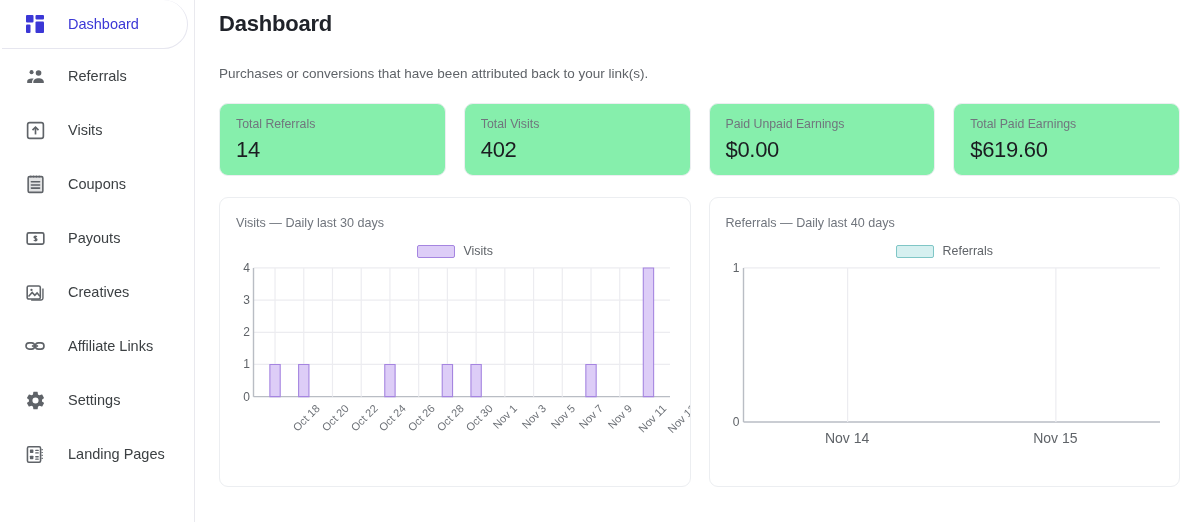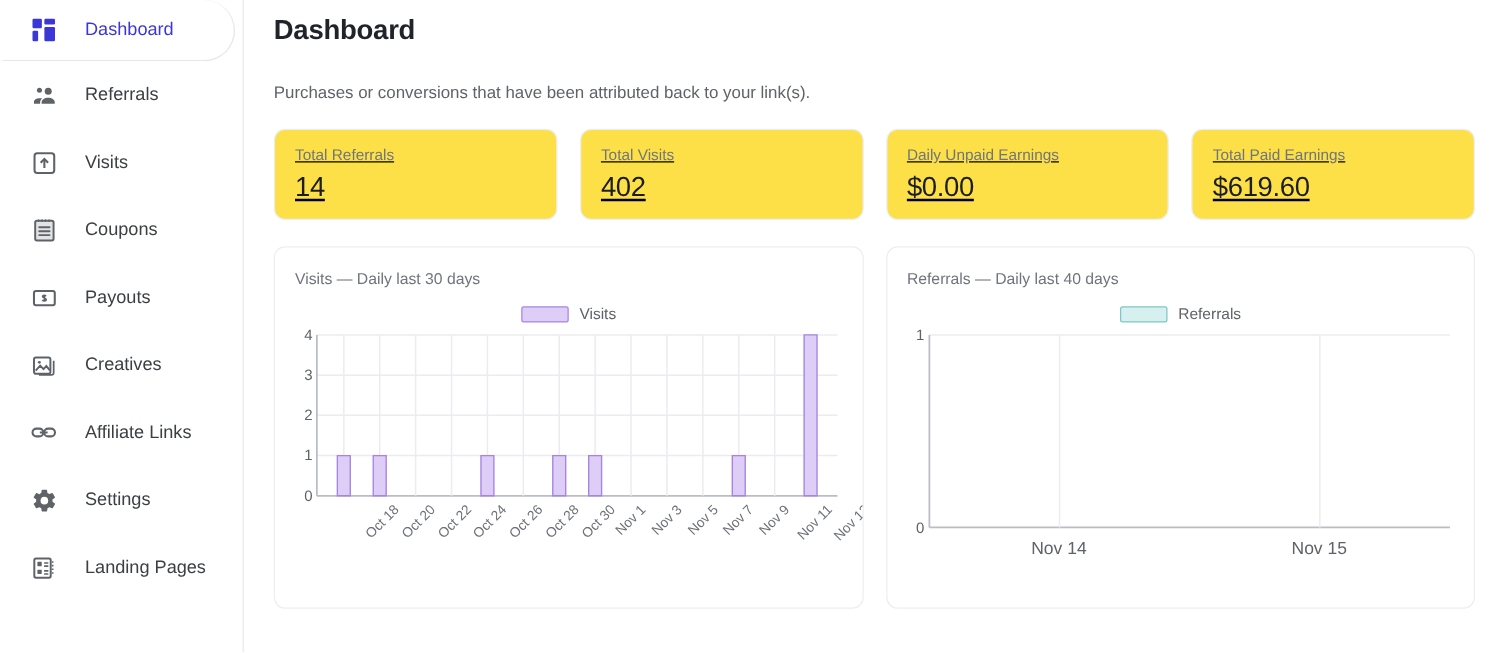--- a/index.html
+++ b/index.html
@@ -66,23 +66,22 @@
     margin-top: 29px;
   }
 
   
   .stats { display: flex; gap: 18px; margin-top: 22px; }
   .stat-card {
     flex: 1 1 0;
     height: 73px;
     border: 1px solid #eceef1;
     border-radius: 9px;
-    background: #fde047;
+    background: #86efac;
     padding: 13px 16px 0 16px;
-    text-decoration: underline;
   }
   .stat-label { font-size: 12.3px; color: #70757d; line-height: 1.2; }
   .stat-value { font-size: 22px; color: #1b1d21; margin-top: 5px; letter-spacing: -0.3px; }
 
   
   .charts { display: flex; gap: 18px; margin-top: 21px; }
   .chart-card {
     flex: 1 1 0;
     height: 290px;
     border: 1px solid #eceef1;
@@ -245,21 +244,21 @@
     <section class="stats" id="stats-row">
         <div class="stat-card">
           <div class="stat-label">Total Referrals</div>
           <div class="stat-value">14</div>
         </div>
         <div class="stat-card">
           <div class="stat-label">Total Visits</div>
           <div class="stat-value">402</div>
         </div>
         <div class="stat-card">
-          <div class="stat-label">Daily Unpaid Earnings</div>
+          <div class="stat-label">Paid Unpaid Earnings</div>
           <div class="stat-value">$0.00</div>
         </div>
         <div class="stat-card">
           <div class="stat-label">Total Paid Earnings</div>
           <div class="stat-value">$619.60</div>
         </div>
       </section>
 
     <section class="charts" id="charts-row">
         <div class="chart-card">

